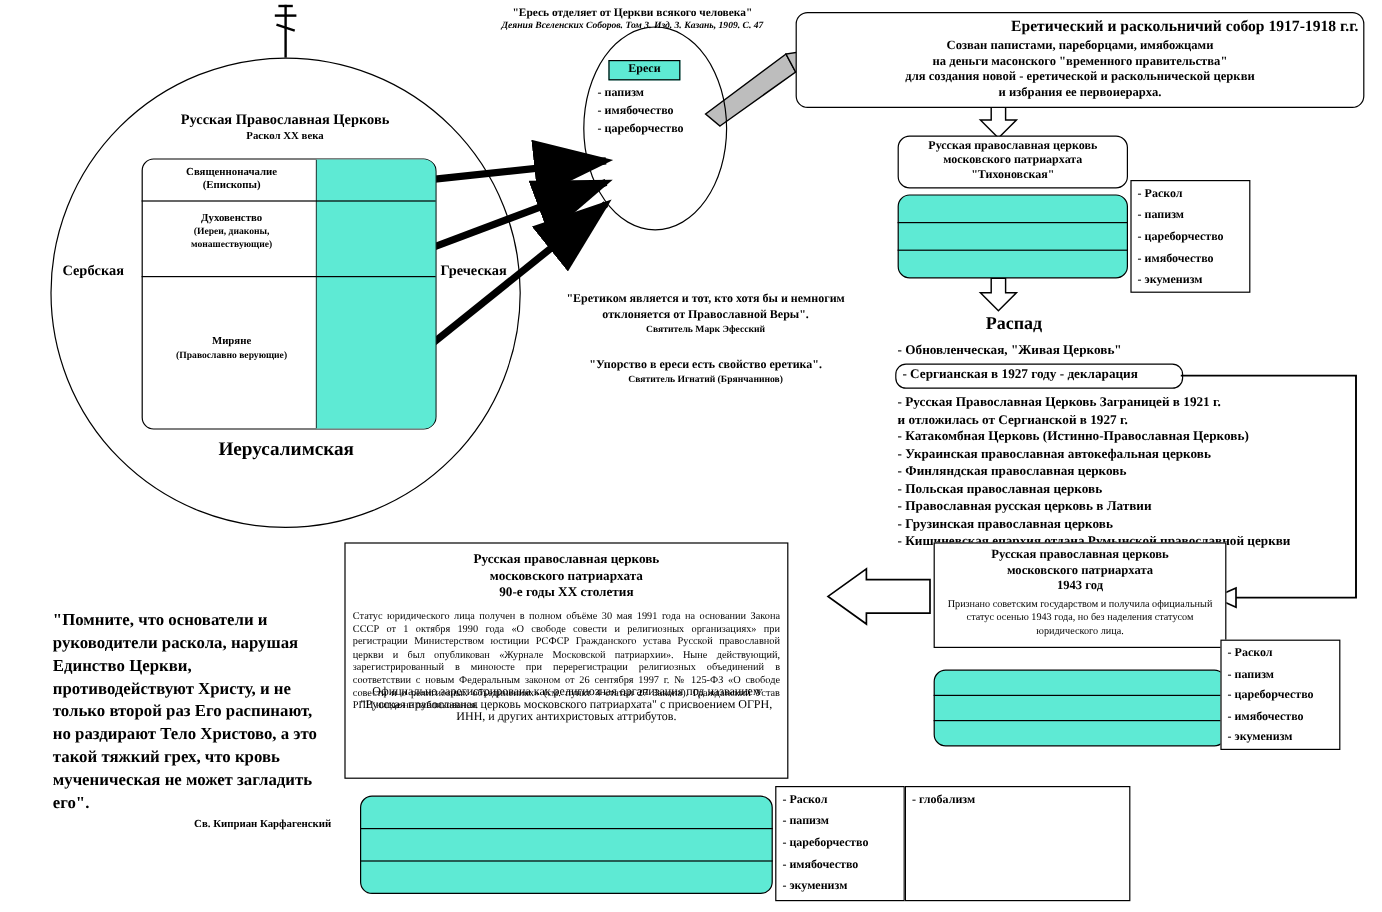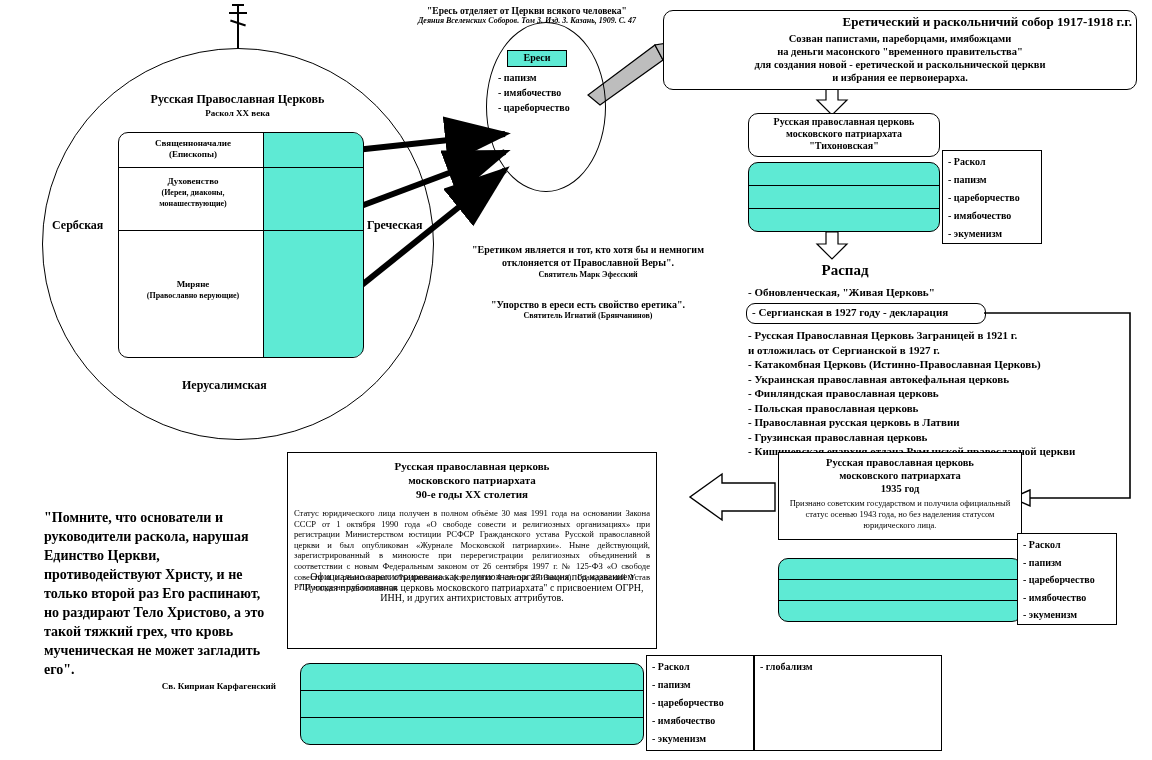--- a/index.html
+++ b/index.html
@@ -77,21 +77,21 @@
     <div class="tiny">(Иереи, диаконы,</div>
     <div class="tiny">монашествующие)</div>
   </div>
   <div class="abs ctr" style="left:124px;top:278px;width:138px;font-size:9px;line-height:12px;font-weight:bold;">
     <div>Миряне</div>
     <div class="tiny">(Православно верующие)</div>
   </div>
 
   <div class="abs b" style="left:52px;top:218px;font-size:12px;">Сербская</div>
   <div class="abs b" style="left:367px;top:218px;font-size:12px;">Греческая</div>
-  <div class="abs b" style="left:182px;top:378px;font-size:12px;">Иерусалимская</div>
+  <div class="abs b" style="left:182px;top:366px;font-size:16px;">Иерусалимская</div>
 
   <div class="abs" style="left:486px;top:22px;width:118px;height:168px;border:1px solid #000;border-radius:50%;"></div>
   <div class="abs ctr gray" style="left:507px;top:50px;width:58px;height:15px;border:1px solid #000;font-size:10px;font-weight:bold;line-height:14px;">
     <span>Ереси</span>
   </div>
   <div class="abs" style="left:498px;top:70px;width:110px;font-size:10px;line-height:15px;font-weight:bold;">
     <ul class="dash">
       <li>- папизм</li>
       <li>- имябочество</li>
       <li>- цареборчество</li>
@@ -160,21 +160,21 @@
       <li>- Православная русская церковь в Латвии</li>
       <li>- Грузинская православная церковь</li>
       <li>- Кишиневская епархия отдана Румынской православной церкви</li>
     </ul>
   </div>
 
   <div class="abs box" style="left:778px;top:452px;width:244px;height:88px;"></div>
   <div class="abs ctr b" style="left:782px;top:456px;width:236px;font-size:10.5px;line-height:13px;">
     <div>Русская православная церковь</div>
     <div>московского патриархата</div>
-    <div>1935 год</div>
+    <div>1943 год</div>
   </div>
   <div class="abs ctr" style="left:784px;top:498px;width:232px;font-size:8.5px;line-height:11px;">Признано советским государством и получила официальный статус осенью 1943 года, но без наделения статусом юридического лица.</div>
 
   <div class="abs rbox gray" style="left:778px;top:558px;width:244px;height:64px;"></div>
   <div class="abs" style="left:778px;top:579px;width:244px;height:1px;background:#000;"></div>
   <div class="abs" style="left:778px;top:600px;width:244px;height:1px;background:#000;"></div>
 
   <div class="abs box" style="left:1017px;top:533px;width:100px;height:92px;"></div>
   <div class="abs" style="left:1023px;top:536px;width:96px;font-size:10px;line-height:17.5px;font-weight:bold;">
     <ul class="dash">

